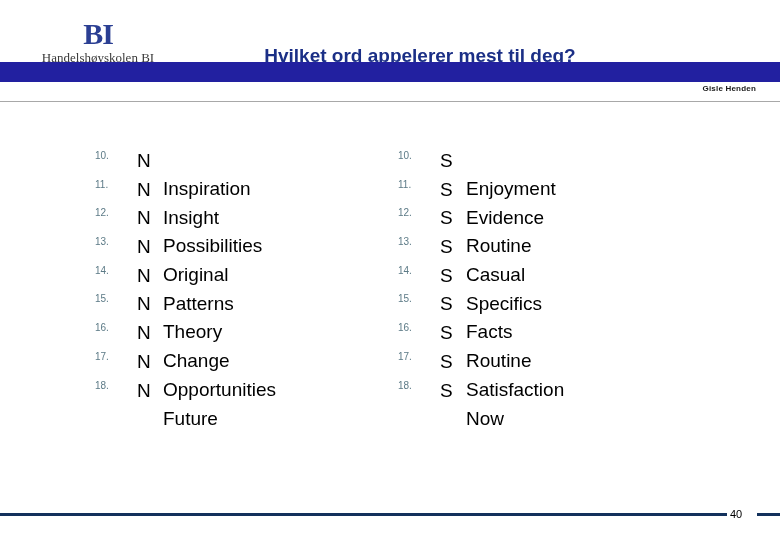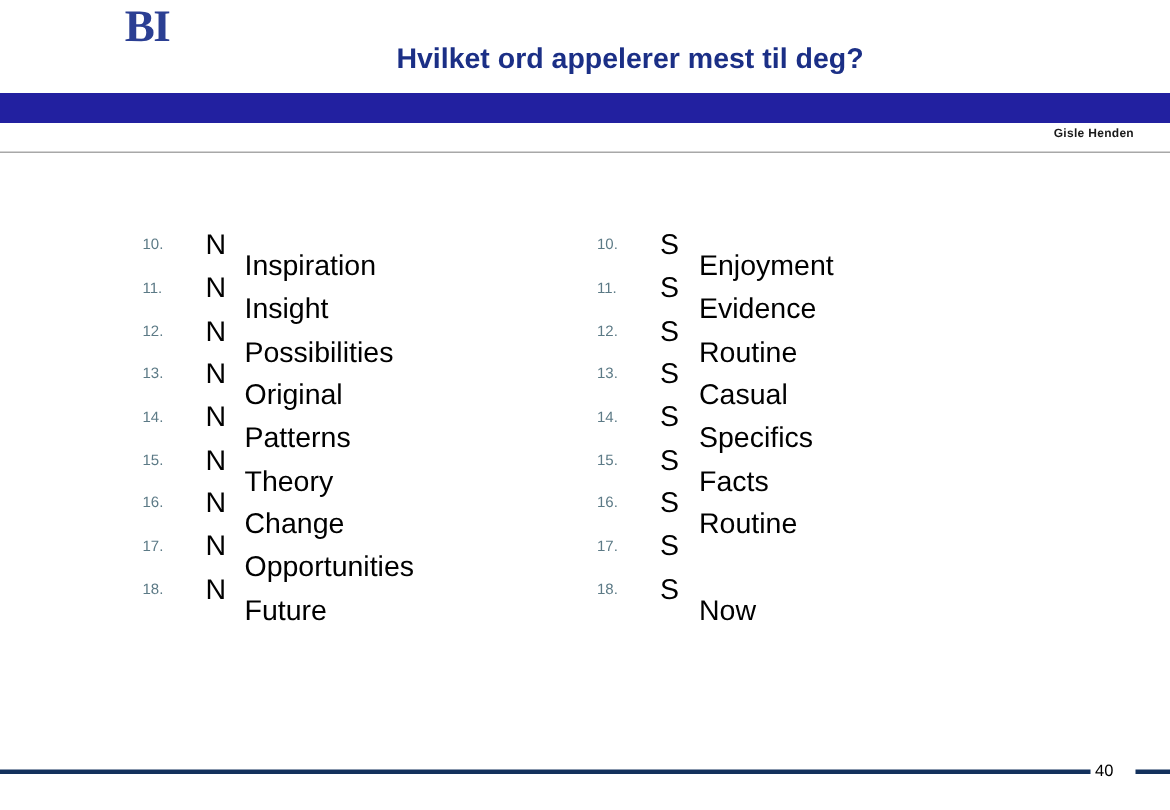--- a/index.html
+++ b/index.html
@@ -21,21 +21,21 @@
     position: relative;
     width: 780px;
     height: 540px;
     background: #ffffff;
   }
 
   
   .header {
     position: absolute;
     left: 0;
-    top: 0;
+    top: 16px;
     width: 654px;
     height: 62px;
   }
 
   .logo {
     position: absolute;
     left: 28px;
     top: 2px;
     width: 140px;
     text-align: center;
@@ -111,21 +111,21 @@
   }
   .column {
     position: absolute;
     top: 0;
   }
   .column.left  { left: 95px;  }
   .column.right { left: 398px; }
 
   .word-row {
     display: flex;
-    align-items: center;
+    align-items: flex-start;
     height: 28.7px;
   }
   .row-num {
     width: 42px;
     flex: 0 0 42px;
     font-family: "Liberation Sans", sans-serif;
     font-size: 10px;
     line-height: 12px;
     color: #5c7a86;
     text-align: left;
@@ -181,20 +181,21 @@
 </style>
 </head>
 <body>
 
 <div class="slide">
 
   <div class="header">
 
     <div class="logo">
       <div class="logo-mark">BI</div>
+      <div class="logo-word">Handelshøyskolen BI</div>
     </div>
 
     <div class="slide-title">Hvilket ord appelerer mest til deg?</div>
   </div>
 
   <div class="header-bar"></div>
 
   <div class="author">Gisle Henden</div>
 
   <div class="header-rule"></div>
@@ -279,20 +280,21 @@
           <span class="row-word">Facts</span>
         </div>
         <div class="word-row">
           <span class="row-num">16.</span>
           <span class="row-letter">S</span>
           <span class="row-word">Routine</span>
         </div>
         <div class="word-row">
           <span class="row-num">17.</span>
           <span class="row-letter">S</span>
+          <span class="row-word">Satisfaction</span>
         </div>
         <div class="word-row">
           <span class="row-num">18.</span>
           <span class="row-letter">S</span>
           <span class="row-word">Now</span>
         </div>
       </div>
   </div>
 
   <div class="footer-rule-left"></div>

